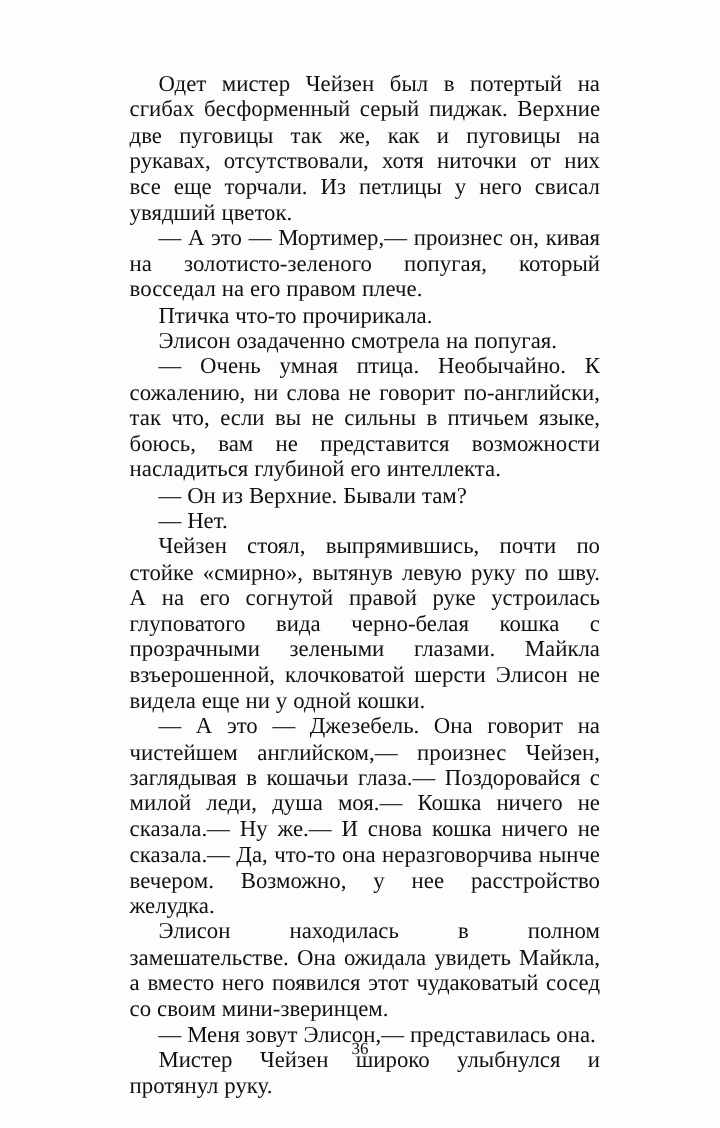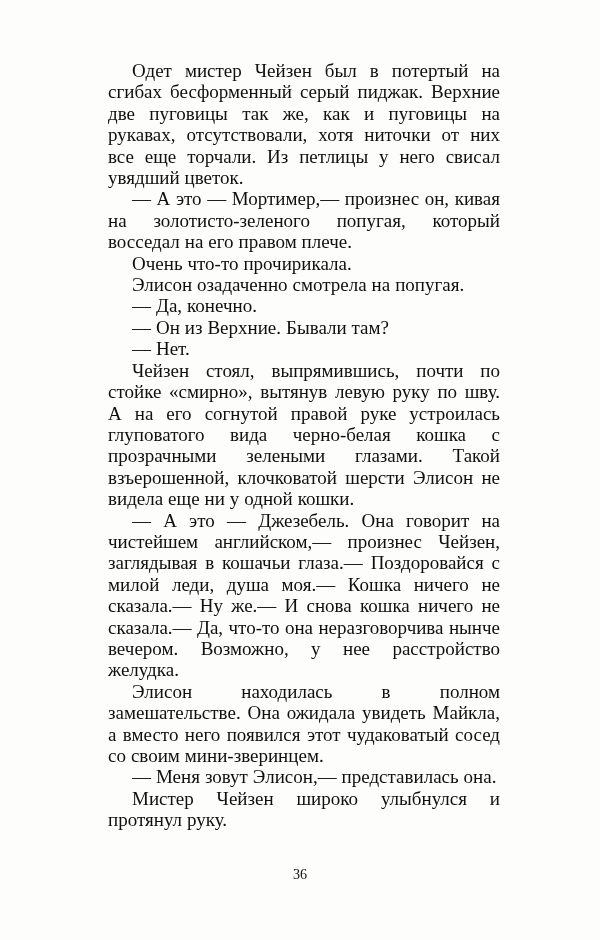--- a/index.html
+++ b/index.html
@@ -47,25 +47,25 @@
     font-family: "Liberation Serif", serif;
   }
 </style>
 </head>
 <body>
 
 <div class="page">
   <div class="text-block">
     <p class="para">Одет мистер Чейзен был в потертый на сгибах бес­формен­ный серый пиджак. Верхние две пуговицы так же, как и пуговицы на рукавах, отсутствовали, хотя ни­точки от них все еще торчали. Из петлицы у него свисал увядший цветок.</p>
     <p class="para">— А это — Мортимер,— произнес он, кивая на золо­тисто-зеленого попугая, который восседал на его правом плече.</p>
-    <p class="para">Очень что-то прочирикала.</p>
+    <p class="para">Птичка что-то прочирикала.</p>
     <p class="para">Элисон озадаченно смотрела на попугая.</p>
-    <p class="para">— Да, конечно.</p>
+    <p class="para">— Очень умная птица. Необычайно. К сожалению, ни слова не говорит по-английски, так что, если вы не сильны в птичьем языке, боюсь, вам не представится возможности насладиться глубиной его интеллекта.</p>
     <p class="para">— Он из Верхние. Бывали там?</p>
     <p class="para">— Нет.</p>
-    <p class="para">Чейзен стоял, выпрямившись, почти по стойке «смир­но», вытянув левую руку по шву. А на его согнутой пра­вой руке устроилась глуповатого вида черно-белая кош­ка с прозрачными зелеными глазами. Такой взъерошен­ной, клочковатой шерсти Элисон не видела еще ни у од­ной кошки.</p>
+    <p class="para">Чейзен стоял, выпрямившись, почти по стойке «смир­но», вытянув левую руку по шву. А на его согнутой пра­вой руке устроилась глуповатого вида черно-белая кош­ка с прозрачными зелеными глазами. Майкла взъерошен­ной, клочковатой шерсти Элисон не видела еще ни у од­ной кошки.</p>
     <p class="para">— А это — Джезебель. Она говорит на чистейшем английском,— произнес Чейзен, заглядывая в кошачьи глаза.— Поздоровайся с милой леди, душа моя.— Кош­ка ничего не сказала.— Ну же.— И снова кошка ниче­го не сказала.— Да, что-то она неразговорчива нынче ве­чером. Возможно, у нее расстройство желудка.</p>
     <p class="para">Элисон находилась в полном замешательстве. Она ожидала увидеть Майкла, а вместо него появился этот чудаковатый сосед со своим мини-зверинцем.</p>
     <p class="para">— Меня зовут Элисон,— представилась она.</p>
     <p class="para">Мистер Чейзен широко улыбнулся и протянул руку.</p>
   </div>
   <div class="page-number">36</div>
 </div>
 
 </body></html>

